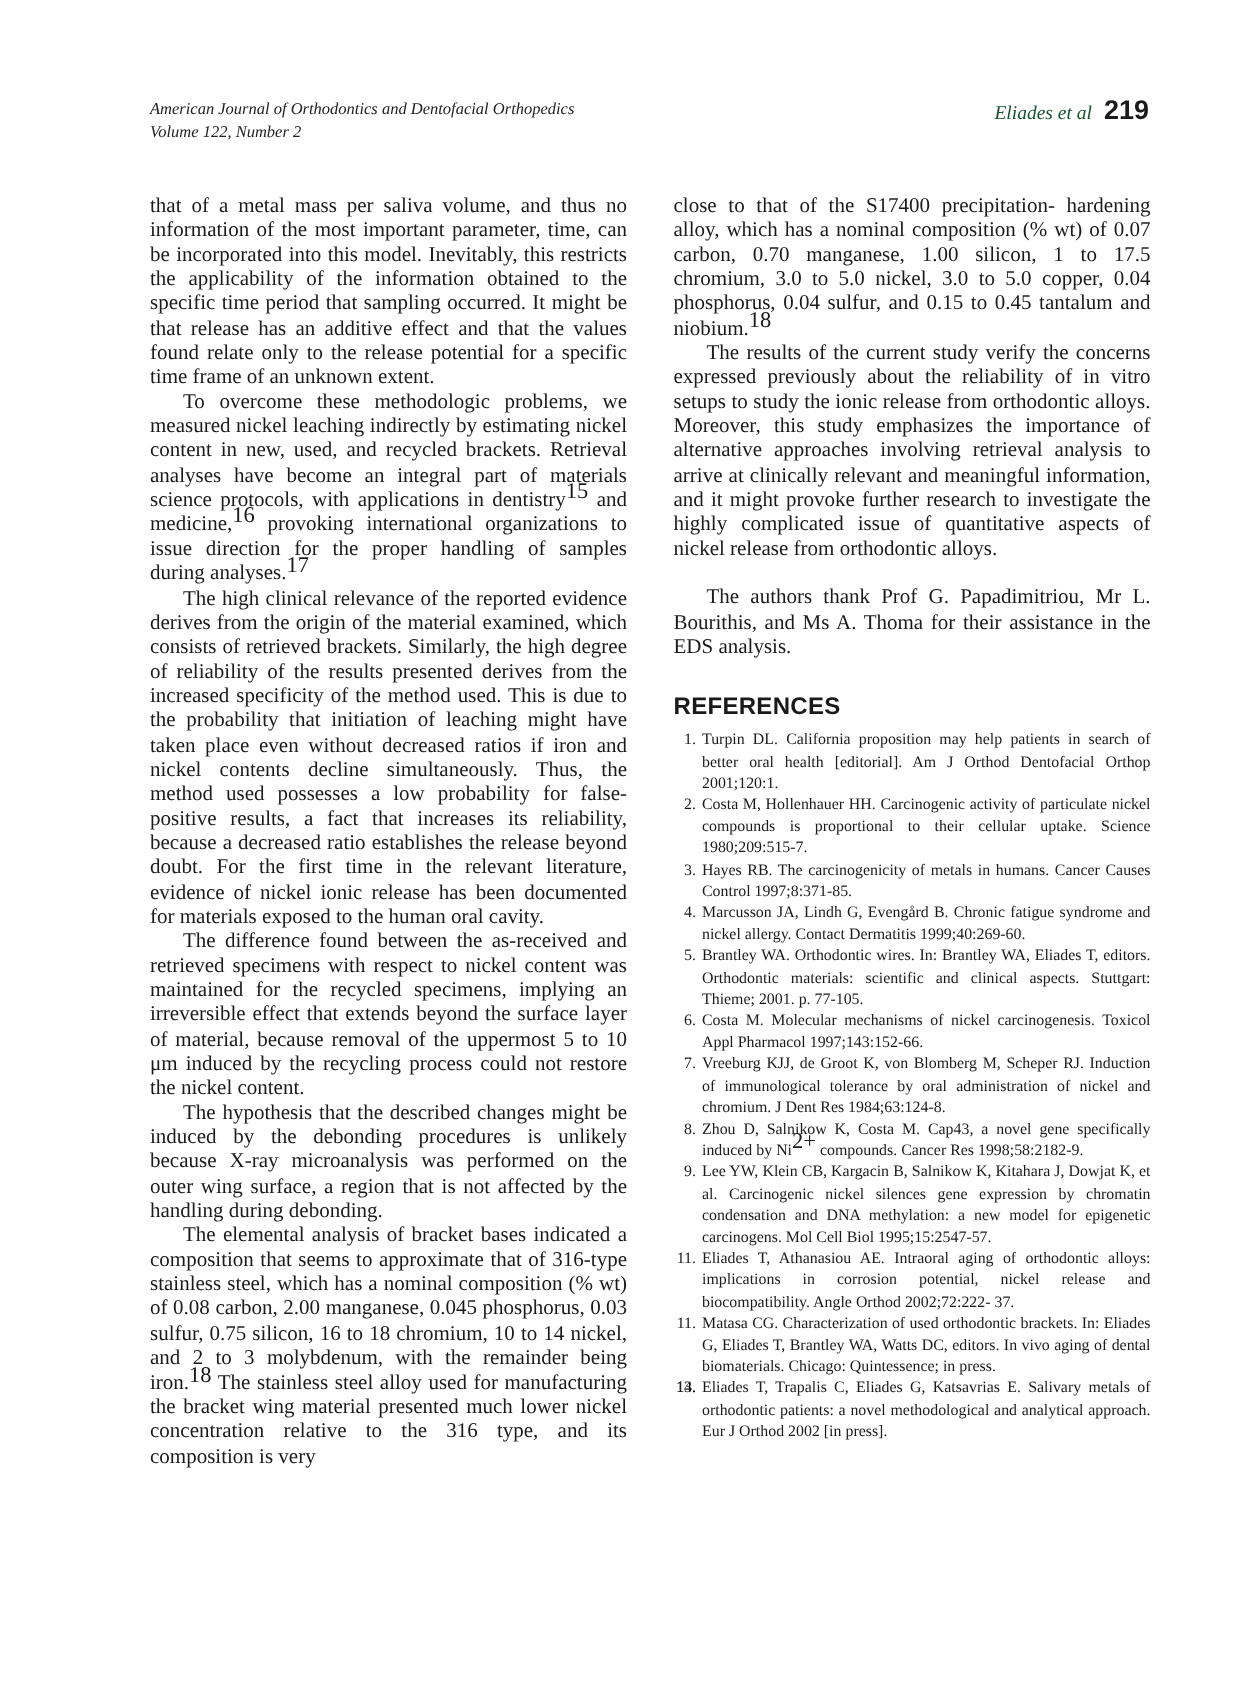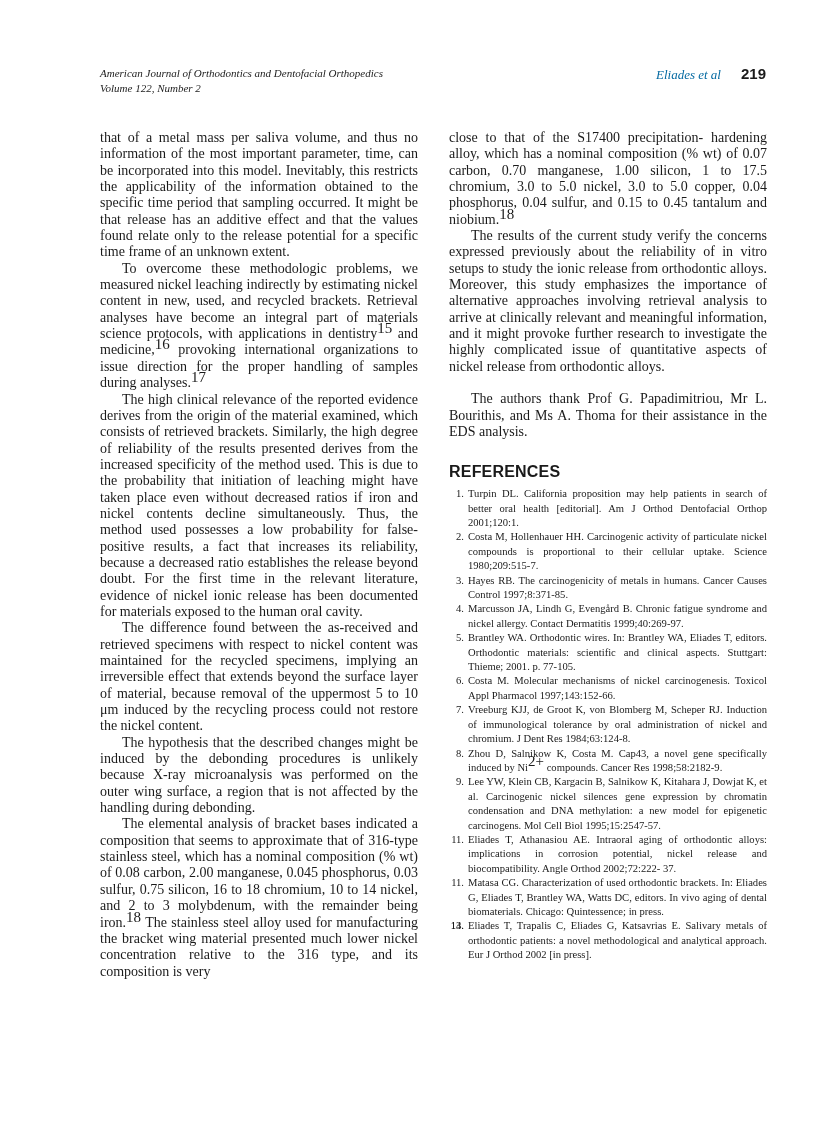--- a/index.html
+++ b/index.html
@@ -2,22 +2,22 @@
 <html><head>
 <meta charset="utf-8">
 <style>
   html, body { margin: 0; padding: 0; background: #ffffff; }
   body { width: 836px; height: 1122px; position: relative; overflow: hidden; color: #1a1a1a; }
   .page { position: absolute; left: 16px; top: 0; width: 836px; height: 848px; background: #fff; }
 
   .running-head { position: absolute; top: 66px; left: 84px; right: 86px; font-family: "Liberation Serif", serif; }
   .rh-left { position: absolute; left: 0; top: 0; font-style: italic; font-size: 11px; line-height: 15px; color: #222; }
   .rh-right { position: absolute; right: 0; top: 0; font-size: 13px; line-height: 15px; }
-  .rh-authors { font-style: italic; font-family: "Liberation Serif", serif; color: #0369a1; }
-  .rh-page { font-family: "Liberation Sans", sans-serif; font-weight: bold; margin-left: 20px; font-size: 15px; }
+  .rh-authors { font-style: italic; font-family: "Liberation Serif", serif; color: #14532d; }
+  .rh-page { font-family: "Liberation Sans", sans-serif; font-weight: bold; margin-left: 8px; font-size: 18px; }
 
   .col { position: absolute; top: 130px; font-family: "Liberation Serif", serif; font-size: 14px; line-height: 16.35px; text-align: justify; color: #1a1a1a; }
   .col-left { left: 84px; width: 318px; }
   .col-right { left: 433px; width: 318px; }
   .col p { margin: 0; text-indent: 22px; }
   .col p.noindent { text-indent: 0; }
   sup { font-size: 15px; line-height: 0; vertical-align: 5px; }
 
   .ack { margin-top: 16px !important; }
   .ref-heading { font-family: "Liberation Sans", sans-serif; font-weight: bold; font-size: 16px; letter-spacing: 0.2px; margin: 25px 0 8px 0; text-indent: 0; line-height: 14px; }
@@ -53,21 +53,21 @@
   <div class="col col-right">
     <p class="noindent">close to that of the S17400 precipitation- hardening alloy, which has a nominal composition (% wt) of 0.07 carbon, 0.70 manganese, 1.00 silicon, 1 to 17.5 chromium, 3.0 to 5.0 nickel, 3.0 to 5.0 copper, 0.04 phosphorus, 0.04 sulfur, and 0.15 to 0.45 tantalum and niobium.<sup>18</sup></p>
     <p>The results of the current study verify the concerns expressed previously about the reliability of in vitro setups to study the ionic release from orthodontic alloys. Moreover, this study emphasizes the importance of alternative approaches involving retrieval analysis to arrive at clinically relevant and meaningful information, and it might provoke further research to investigate the highly complicated issue of quantitative aspects of nickel release from orthodontic alloys.</p>
     <p class="ack">The authors thank Prof G. Papadimitriou, Mr L. Bourithis, and Ms A. Thoma for their assistance in the EDS analysis.</p>
 
     <div class="ref-heading">REFERENCES</div>
     <ol class="refs" id="refs-list">
         <li><span class="num">1.</span><span>Turpin DL. California proposition may help patients in search of better oral health [editorial]. Am J Orthod Dentofacial Orthop 2001;120:1.</span></li>
         <li><span class="num">2.</span><span>Costa M, Hollenhauer HH. Carcinogenic activity of particulate nickel compounds is proportional to their cellular uptake. Science 1980;209:515-7.</span></li>
         <li><span class="num">3.</span><span>Hayes RB. The carcinogenicity of metals in humans. Cancer Causes Control 1997;8:371-85.</span></li>
-        <li><span class="num">4.</span><span>Marcusson JA, Lindh G, Evengård B. Chronic fatigue syndrome and nickel allergy. Contact Dermatitis 1999;40:269-97.</span></li>
+        <li><span class="num">4.</span><span>Marcusson JA, Lindh G, Evengård B. Chronic fatigue syndrome and nickel allergy. Contact Dermatitis 1999;40:269-60.</span></li>
         <li><span class="num">5.</span><span>Brantley WA. Orthodontic wires. In: Brantley WA, Eliades T, editors. Orthodontic materials: scientific and clinical aspects. Stuttgart: Thieme; 2001. p. 77-105.</span></li>
         <li><span class="num">6.</span><span>Costa M. Molecular mechanisms of nickel carcinogenesis. Toxicol Appl Pharmacol 1997;143:152-66.</span></li>
         <li><span class="num">7.</span><span>Vreeburg KJJ, de Groot K, von Blomberg M, Scheper RJ. Induction of immunological tolerance by oral administration of nickel and chromium. J Dent Res 1984;63:124-8.</span></li>
         <li><span class="num">8.</span><span>Zhou D, Salnikow K, Costa M. Cap43, a novel gene specifically induced by Ni<sup>2+</sup> compounds. Cancer Res 1998;58:2182-9.</span></li>
         <li><span class="num">9.</span><span>Lee YW, Klein CB, Kargacin B, Salnikow K, Kitahara J, Dowjat K, et al. Carcinogenic nickel silences gene expression by chromatin condensation and DNA methylation: a new model for epigenetic carcinogens. Mol Cell Biol 1995;15:2547-57.</span></li>
         <li><span class="num two">11.</span><span>Eliades T, Athanasiou AE. Intraoral aging of orthodontic alloys: implications in corrosion potential, nickel release and biocompatibility. Angle Orthod 2002;72:222- 37.</span></li>
         <li><span class="num two">11.</span><span>Matasa CG. Characterization of used orthodontic brackets. In: Eliades G, Eliades T, Brantley WA, Watts DC, editors. In vivo aging of dental biomaterials. Chicago: Quintessence; in press.</span></li>
         <li><span class="num two">13.</span></li>
         <li><span class="num two">14.</span><span>Eliades T, Trapalis C, Eliades G, Katsavrias E. Salivary metals of orthodontic patients: a novel methodological and analytical approach. Eur J Orthod 2002 [in press].</span></li>
       </ol>

